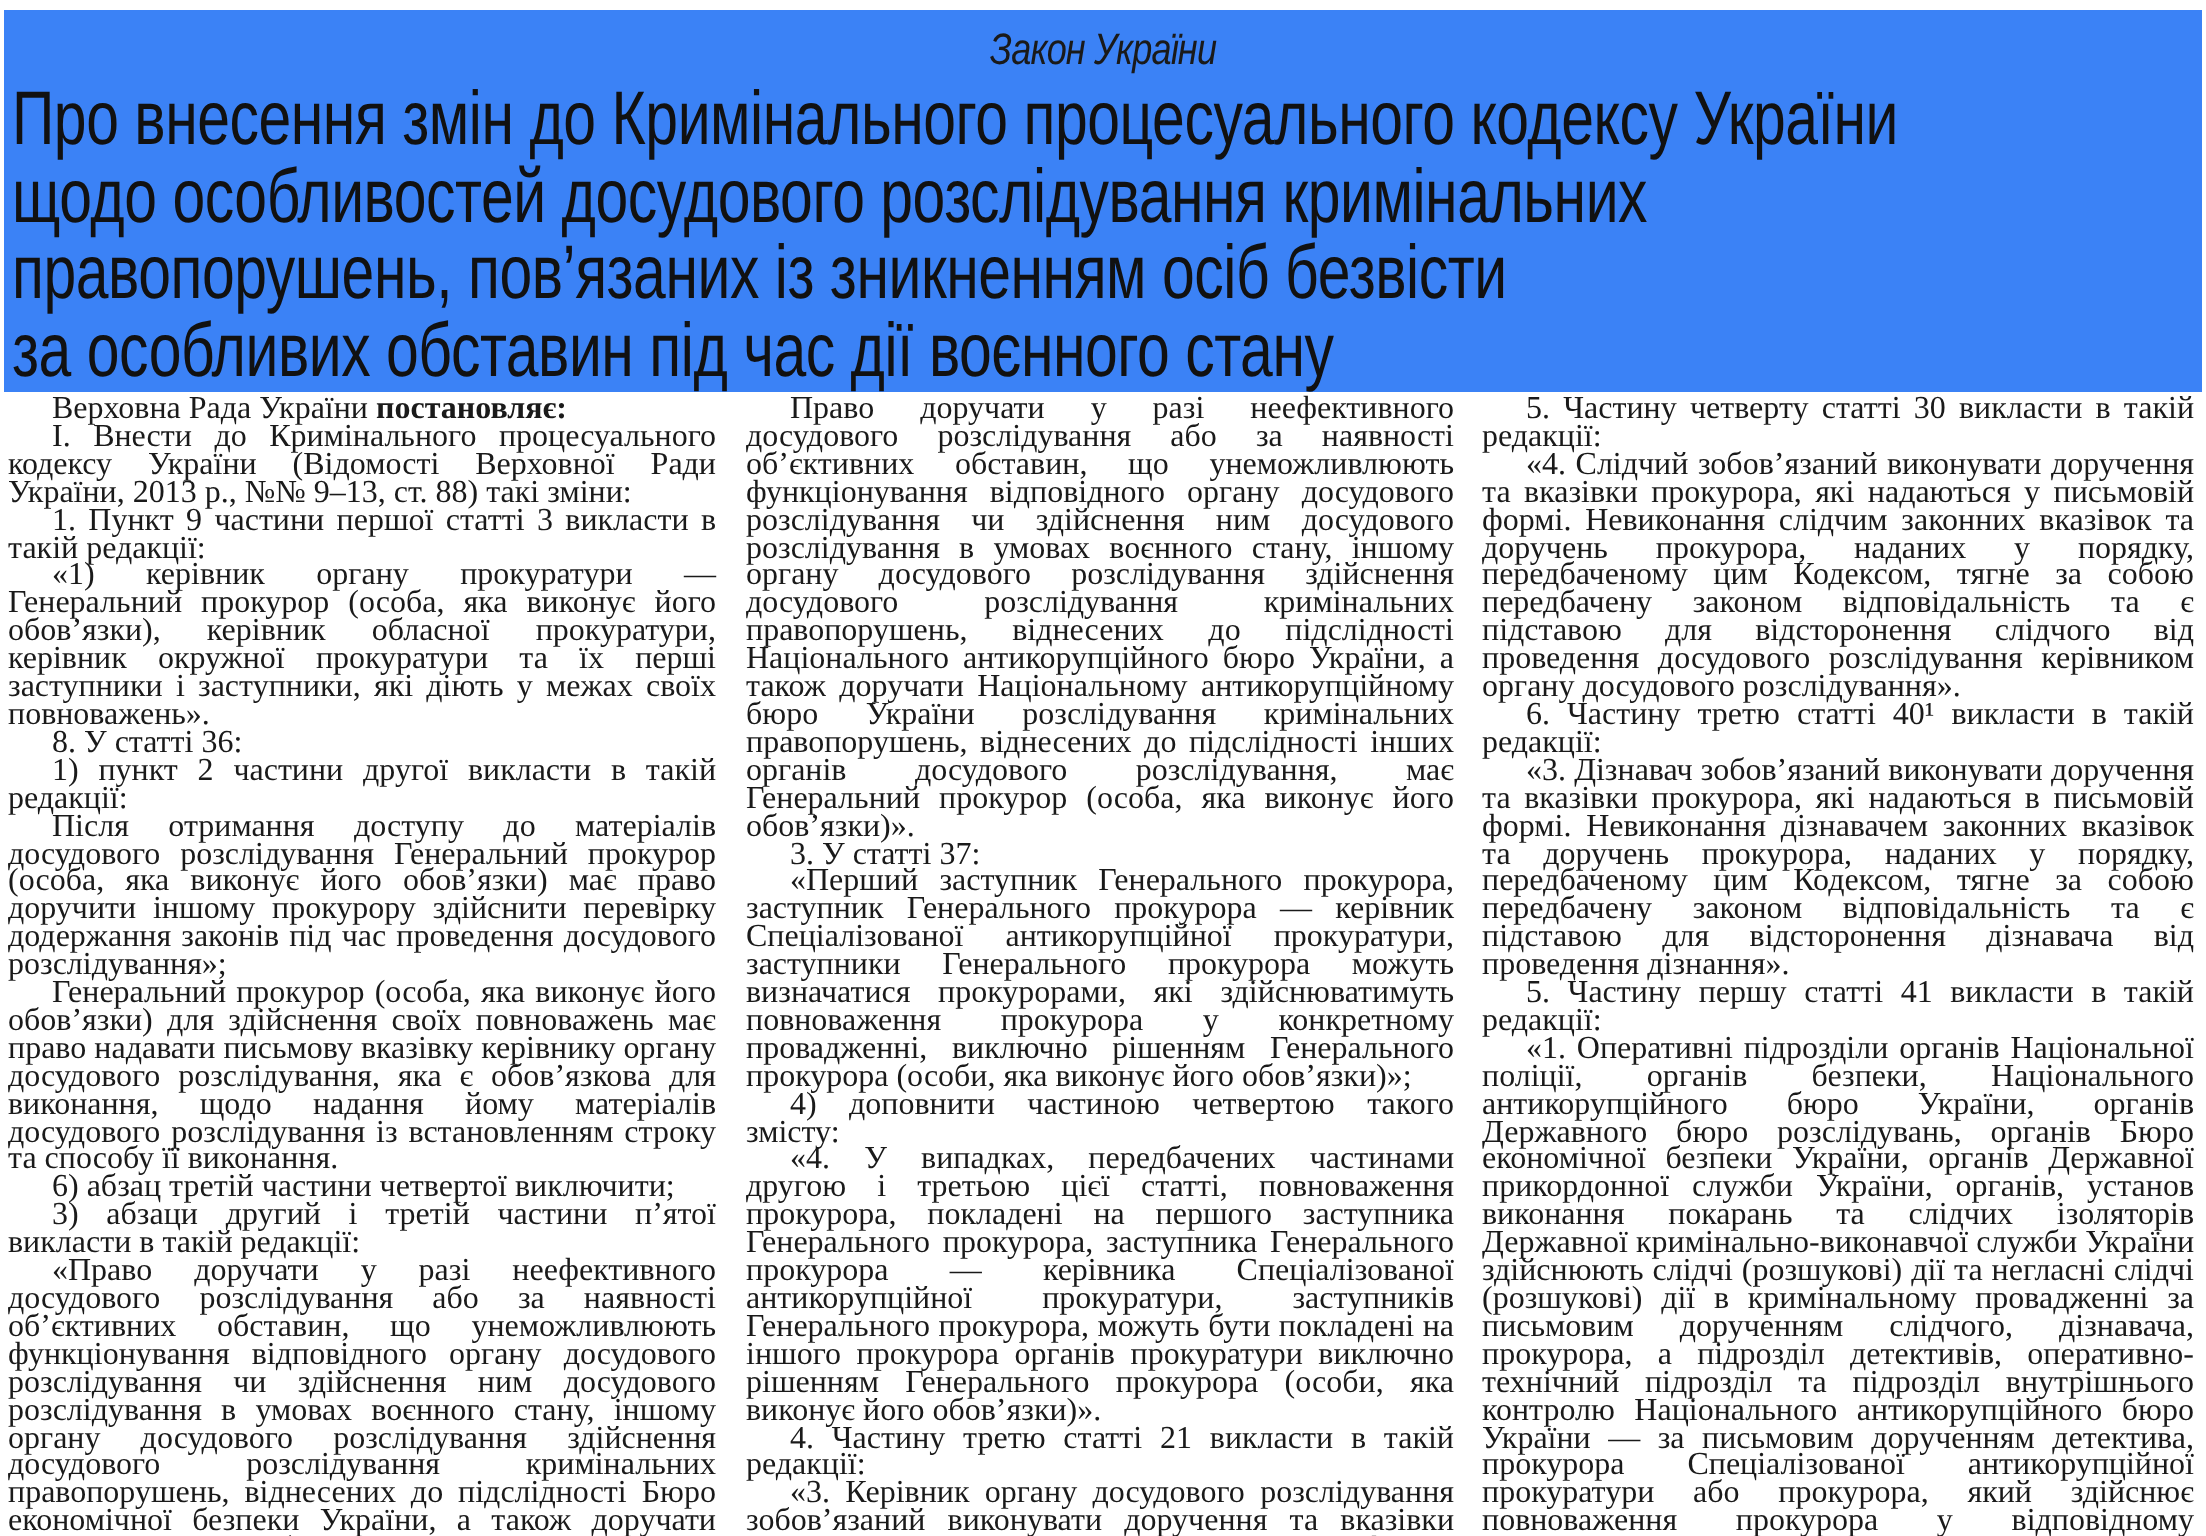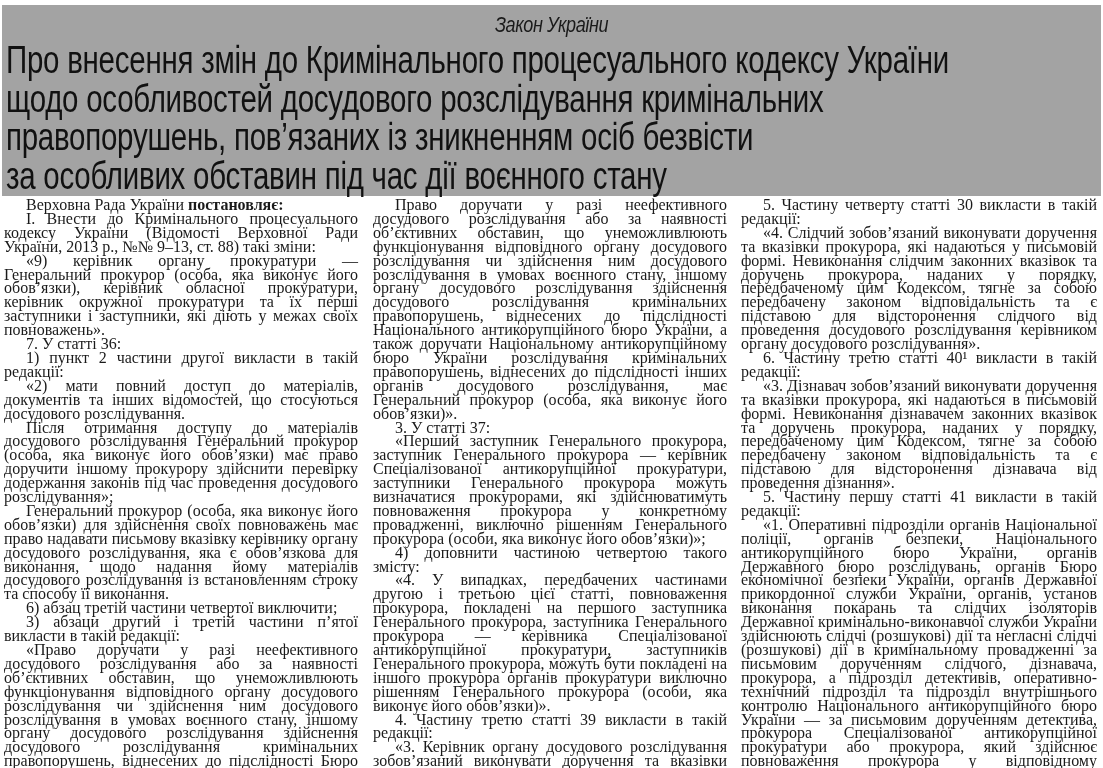--- a/index.html
+++ b/index.html
@@ -1,19 +1,19 @@
 <!DOCTYPE html>
 <html><head>
   <meta charset="utf-8">
   <style>
     html, body { margin: 0; padding: 0; background: #ffffff; }
     body { width: 1103px; height: 768px; overflow: hidden; position: relative; }
     .header {
       position: absolute; left: 2px; top: 5px; width: 1099px; height: 191px;
-      background: #a3a3a3;
+      background: #3b82f6;
     }
     .kicker {
       position: absolute; left: 0; top: 7px; width: 100%; text-align: center;
       font-family: "Liberation Sans", sans-serif; font-style: italic;
       font-size: 22px; color: #1a1a1a; letter-spacing: -0.5px;
       transform: scaleX(0.82); transform-origin: 50% 0;
     }
     .title {
       position: absolute; left: 4px; top: 36px; width: 1400px;
       font-family: "Liberation Sans", sans-serif; font-size: 38px; line-height: 38.5px;
@@ -46,38 +46,38 @@
     <span>щодо особливостей досудового розслідування кримінальних</span>
     <span>правопорушень, пов’язаних із зникненням осіб безвісти</span>
     <span>за особливих обставин під час дії воєнного стану</span>
   </h1>
 </div>
 
 <div class="columns">
   <div class="col col1">
     <p><span>Верховна Рада України </span><span class="bold">постановляє:</span></p>
     <p>I. Внести до Кримінального процесуального кодексу України (Відомості Верховної Ради України, 2013 р., №№ 9–13, ст. 88) такі зміни:</p>
-    <p>«9) керівник органу прокуратури — Генеральний прокурор (особа, яка виконує його обов’язки), керівник обласної прокуратури, керівник окружної прокуратури та їх перші заступники і заступники, які діють у межах своїх повноважень».</p>
-    <p>7. У статті 36:</p>
+    <p>1. Пункт 9 частини першої статті 3 викласти в такій редакції:</p>
+    <p>«1) керівник органу прокуратури — Генеральний прокурор (особа, яка виконує його обов’язки), керівник обласної прокуратури, керівник окружної прокуратури та їх перші заступники і заступники, які діють у межах своїх повноважень».</p>
+    <p>8. У статті 36:</p>
     <p>1) пункт 2 частини другої викласти в такій редакції:</p>
-    <p>«2) мати повний доступ до матеріалів, документів та інших відомостей, що стосуються досудового розслідування.</p>
     <p>Після отримання доступу до матеріалів досудового розслідування Генеральний прокурор (особа, яка виконує його обов’язки) має право доручити іншому прокурору здійснити перевірку додержання законів під час проведення досудового розслідування»;</p>
     <p>Генеральний прокурор (особа, яка виконує його обов’язки) для здійснення своїх повноважень має право надавати письмову вказівку керівнику органу досудового розслідування, яка є обов’язкова для виконання, щодо надання йому матеріалів досудового розслідування із встановленням строку та способу її виконання.</p>
     <p>6) абзац третій частини четвертої виключити;</p>
     <p>3) абзаци другий і третій частини п’ятої викласти в такій редакції:</p>
     <p>«Право доручати у разі неефективного досудового розслідування або за наявності об’єктивних обставин, що унеможливлюють функціонування відповідного органу досудового розслідування чи здійснення ним досудового розслідування в умовах воєнного стану, іншому органу досудового розслідування здійснення досудового розслідування кримінальних правопорушень, віднесених до підслідності Бюро економічної безпеки України, а також доручати Бюро економічної безпеки України розслідування кримінальних правопорушень, віднесених до підслідності інших органів досудового розслідування, має Генеральний прокурор (особа, яка виконує його обов’язки).</p>
   </div>
 
   <div class="col col2">
     <p>Право доручати у разі неефективного досудового розслідування або за наявності об’єктивних обставин, що унеможливлюють функціонування відповідного органу досудового розслідування чи здійснення ним досудового розслідування в умовах воєнного стану, іншому органу досудового розслідування здійснення досудового розслідування кримінальних правопорушень, віднесених до підслідності Національного антикорупційного бюро України, а також доручати Національному антикорупційному бюро України розслідування кримінальних правопорушень, віднесених до підслідності інших органів досудового розслідування, має Генеральний прокурор (особа, яка виконує його обов’язки)».</p>
     <p>3. У статті 37:</p>
     <p>«Перший заступник Генерального прокурора, заступник Генерального прокурора — керівник Спеціалізованої антикорупційної прокуратури, заступники Генерального прокурора можуть визначатися прокурорами, які здійснюватимуть повноваження прокурора у конкретному провадженні, виключно рішенням Генерального прокурора (особи, яка виконує його обов’язки)»;</p>
     <p>4) доповнити частиною четвертою такого змісту:</p>
     <p>«4. У випадках, передбачених частинами другою і третьою цієї статті, повноваження прокурора, покладені на першого заступника Генерального прокурора, заступника Генерального прокурора — керівника Спеціалізованої антикорупційної прокуратури, заступників Генерального прокурора, можуть бути покладені на іншого прокурора органів прокуратури виключно рішенням Генерального прокурора (особи, яка виконує його обов’язки)».</p>
-    <p>4. Частину третю статті 39 викласти в такій редакції:</p>
+    <p>4. Частину третю статті 21 викласти в такій редакції:</p>
     <p>«3. Керівник органу досудового розслідування зобов’язаний виконувати доручення та вказівки прокурора, які даються у письмовій формі. Невиконання керівником органу досудового розслідування законних вказівок та доручень прокурора, наданих у порядку, передбаченому цим Кодексом, тягне за собою передбачену законом відповідальність, а також є підставою для прийняття рішення, визначеного частиною п’ятою статті 36 цього Кодексу».</p>
   </div>
 
   <div class="col col3">
     <p>5. Частину четверту статті 30 викласти в такій редакції:</p>
     <p>«4. Слідчий зобов’язаний виконувати доручення та вказівки прокурора, які надаються у письмовій формі. Невиконання слідчим законних вказівок та доручень прокурора, наданих у порядку, передбаченому цим Кодексом, тягне за собою передбачену законом відповідальність та є підставою для відсторонення слідчого від проведення досудового розслідування керівником органу досудового розслідування».</p>
     <p>6. Частину третю статті 40¹ викласти в такій редакції:</p>
     <p>«3. Дізнавач зобов’язаний виконувати доручення та вказівки прокурора, які надаються в письмовій формі. Невиконання дізнавачем законних вказівок та доручень прокурора, наданих у порядку, передбаченому цим Кодексом, тягне за собою передбачену законом відповідальність та є підставою для відсторонення дізнавача від проведення дізнання».</p>
     <p>5. Частину першу статті 41 викласти в такій редакції:</p>
     <p>«1. Оперативні підрозділи органів Національної поліції, органів безпеки, Національного антикорупційного бюро України, органів Державного бюро розслідувань, органів Бюро економічної безпеки України, органів Державної прикордонної служби України, органів, установ виконання покарань та слідчих ізоляторів Державної кримінально-виконавчої служби України здійснюють слідчі (розшукові) дії та негласні слідчі (розшукові) дії в кримінальному провадженні за письмовим дорученням слідчого, дізнавача, прокурора, а підрозділ детективів, оперативно-технічний підрозділ та підрозділ внутрішнього контролю Національного антикорупційного бюро України — за письмовим дорученням детектива, прокурора Спеціалізованої антикорупційної прокуратури або прокурора, який здійснює повноваження прокурора у відповідному кримінальному провадженні».</p>

